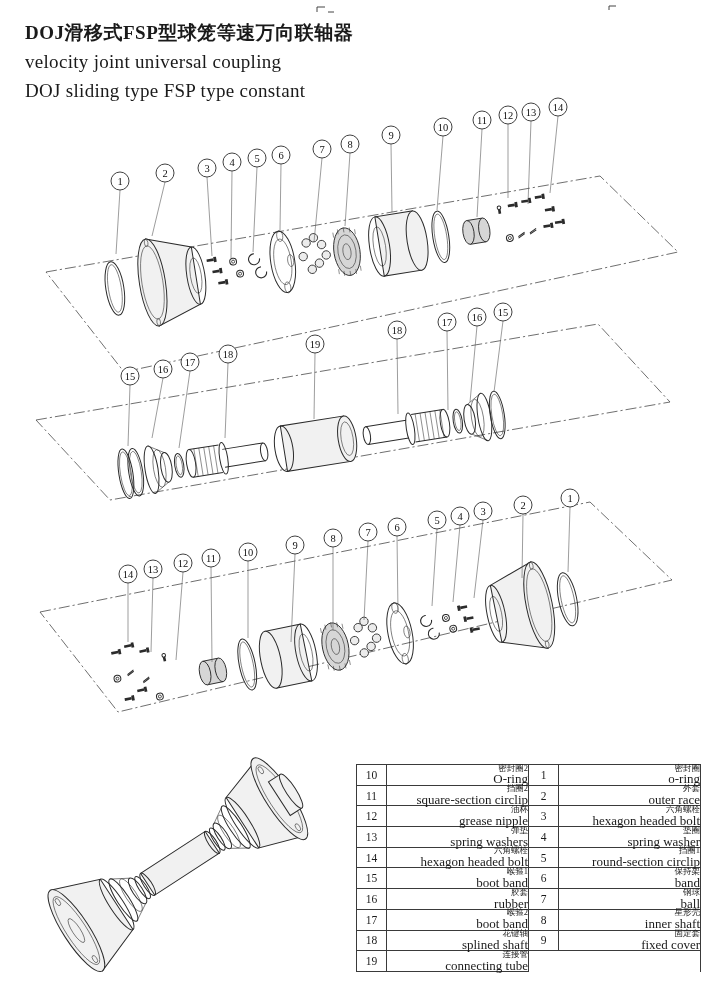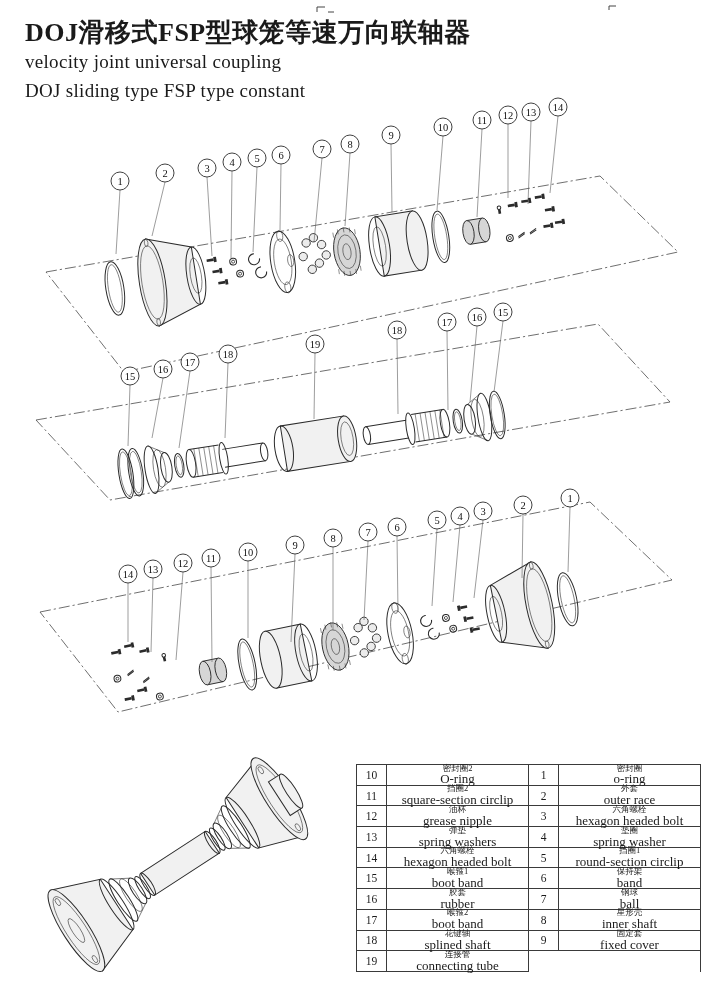--- a/index.html
+++ b/index.html
@@ -1,39 +1,39 @@
 <!DOCTYPE html>
 <html><head>
 <meta charset="utf-8">
 <style>
   *{margin:0;padding:0;box-sizing:border-box}
   html,body{background:#fff}
   body{width:706px;height:1000px;position:relative;font-family:"Liberation Serif",serif;color:#1a1a1a}
   .page{position:absolute;inset:0;background:#fff;overflow:hidden}
   .title-block{position:absolute;left:25px;top:18px;line-height:29px}
-  .title-cn{font-size:26px;font-weight:700;letter-spacing:.5px}
+  .title-cn{font-size:19px;font-weight:700;letter-spacing:.5px}
   .title-en{font-size:19px;font-weight:400;letter-spacing:.3px}
   svg.diagram{position:absolute;left:0;top:0}
   .ln{fill:none;stroke:#2b2b2b;stroke-width:1}
   .thin{stroke-width:.55}
   .fillL{fill:#f1f1f1;stroke:#2b2b2b;stroke-width:1}
   .fillM{fill:#d6d6d6;stroke:#2b2b2b;stroke-width:.9}
   .ballc{fill:#ececec;stroke:#2b2b2b;stroke-width:.85}
   .hatch{fill:none;stroke:#2b2b2b;stroke-width:.5}
   .leader{stroke:#5a5a5a;stroke-width:.6}
   .callout circle{fill:#fff;stroke:#2b2b2b;stroke-width:.9}
   .callout text{font:10.5px "Liberation Serif",serif;fill:#111;text-anchor:middle}
   .dashdot{fill:none;stroke:#4a4a4a;stroke-width:.8;stroke-dasharray:11 3 2.2 3}
   .marks{stroke:#444;stroke-width:1;fill:none}
   .parts-table{position:absolute;left:356px;top:764px;display:flex}
   .ptable{border:1px solid #3a3a3a;border-bottom:none}
   .ptable.right{border-left:none}
   .prow{display:flex;width:171px;height:20.7px;border-bottom:1px solid #3a3a3a}
   .pno{width:30px;border-right:1px solid #3a3a3a;display:flex;align-items:center;justify-content:center;font-size:11.5px}
-  .pname{flex:1;display:flex;flex-direction:column;align-items:center;justify-content:center;line-height:1.05}
+  .pname{flex:1;display:flex;flex-direction:column;align-items:flex-end;justify-content:center;line-height:1.05}
   .cn{font-size:8.5px}
   .en{font-size:13px}
 </style>
 </head>
 <body>
 
 <div class="page">
 
   <div class="title-block">
     <div class="title-cn">DOJ滑移式FSP型球笼等速万向联轴器</div>

